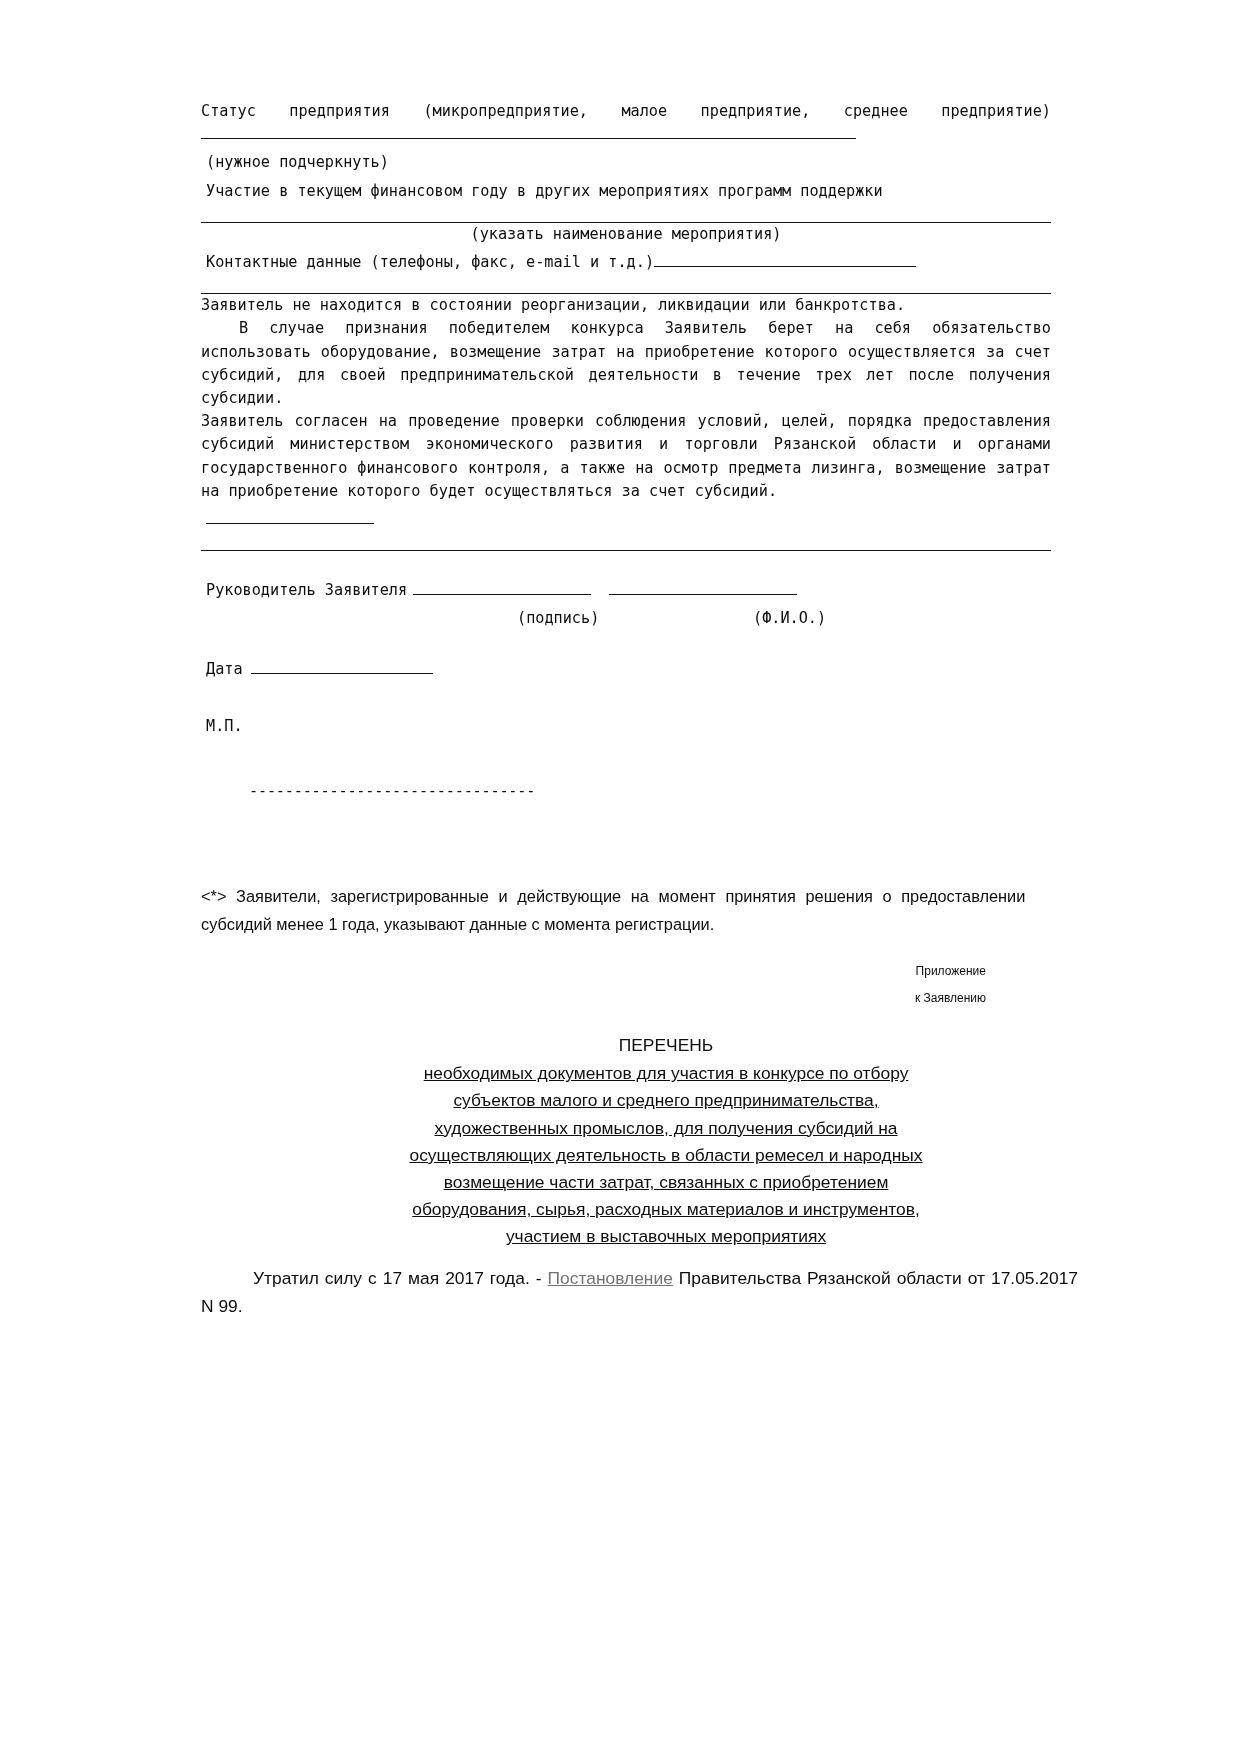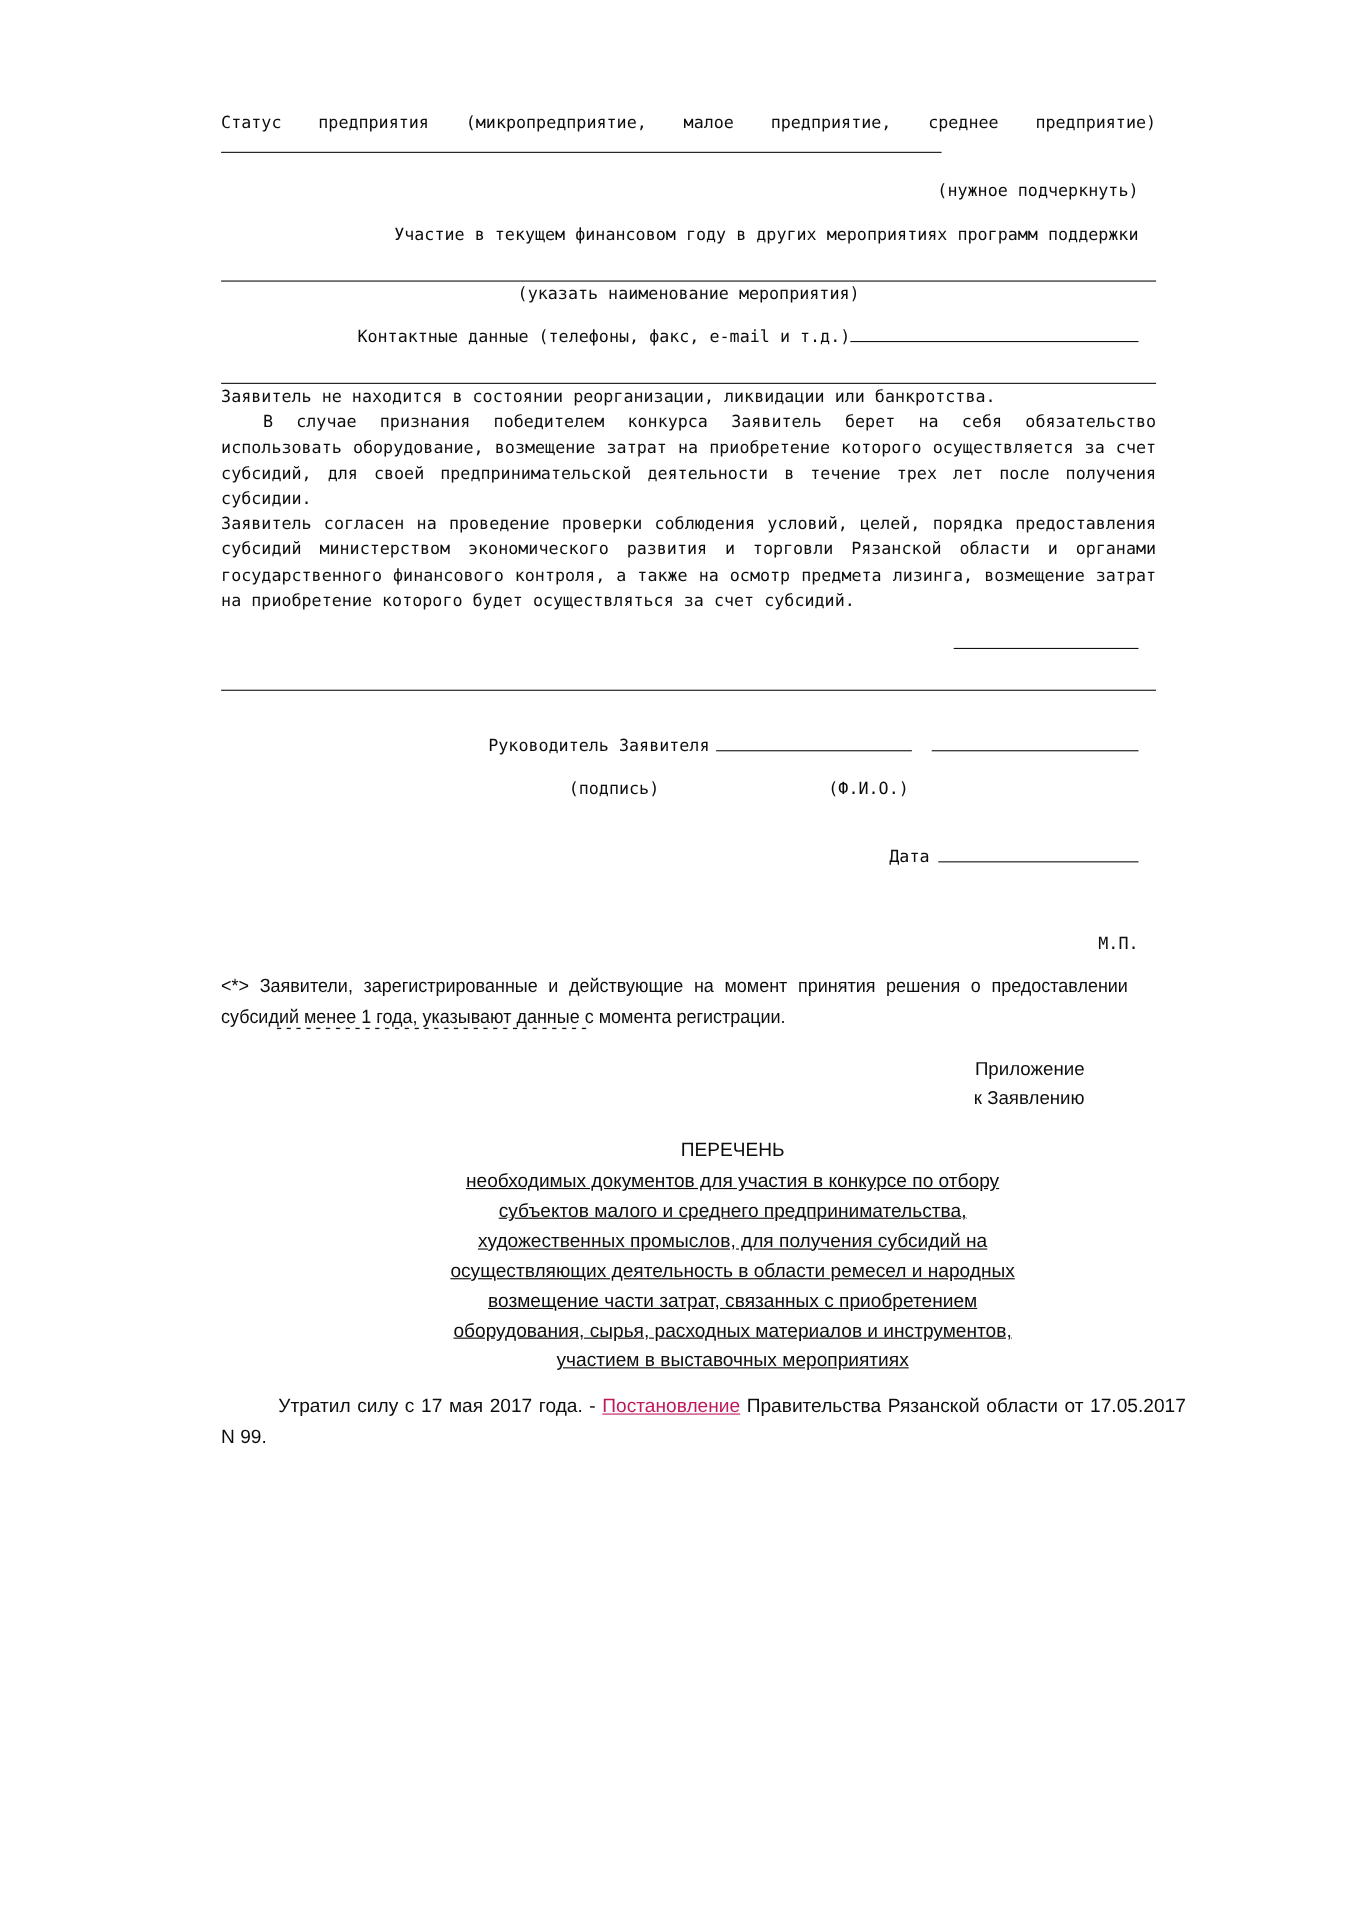--- a/index.html
+++ b/index.html
@@ -29,22 +29,22 @@
     color: #0d0d0d;
     letter-spacing: 0px;
   }
   .mono-just {
     text-align: justify;
     text-align-last: left;
     margin: 0;
     word-spacing: 0px;
   }
   .mono-left {
-    text-align: right;
-    margin: 16px;
+    text-align: left;
+    margin: 5px;
   }
   .mono-center {
     text-align: center;
     margin: 0;
   }
   .indent {
     text-indent: 38px;
   }
   .u-fill {
     display: inline-block;
@@ -125,21 +125,21 @@
     transform: scaleX(0.94);
     transform-origin: left top;
   }
 
   .prilozhenie {
     position: absolute;
     right: 208px;
     top: 958px;
     width: 260px;
     text-align: right;
-    font-size: 17px;
+    font-size: 12px;
     line-height: 27px;
   }
 
   .perechen-block {
     position: absolute;
     left: 0;
     top: 1032px;
     width: 1240px;
     text-align: center;
     font-size: 17.4px;
@@ -155,21 +155,21 @@
     left: 155px;
     top: 1264px;
     width: 877px;
     font-size: 17.4px;
     line-height: 28px;
     text-align: justify;
     text-align-last: left;
   }
   .utratil .ind { display:inline-block; width:52px; }
   .link {
-    color: #be185d;
+    color: #737373;
   }
 </style>
 </head>
 <body>
 
 <div class="page">
 
   <div class="form-body">
 
     <div class="mono-just">

